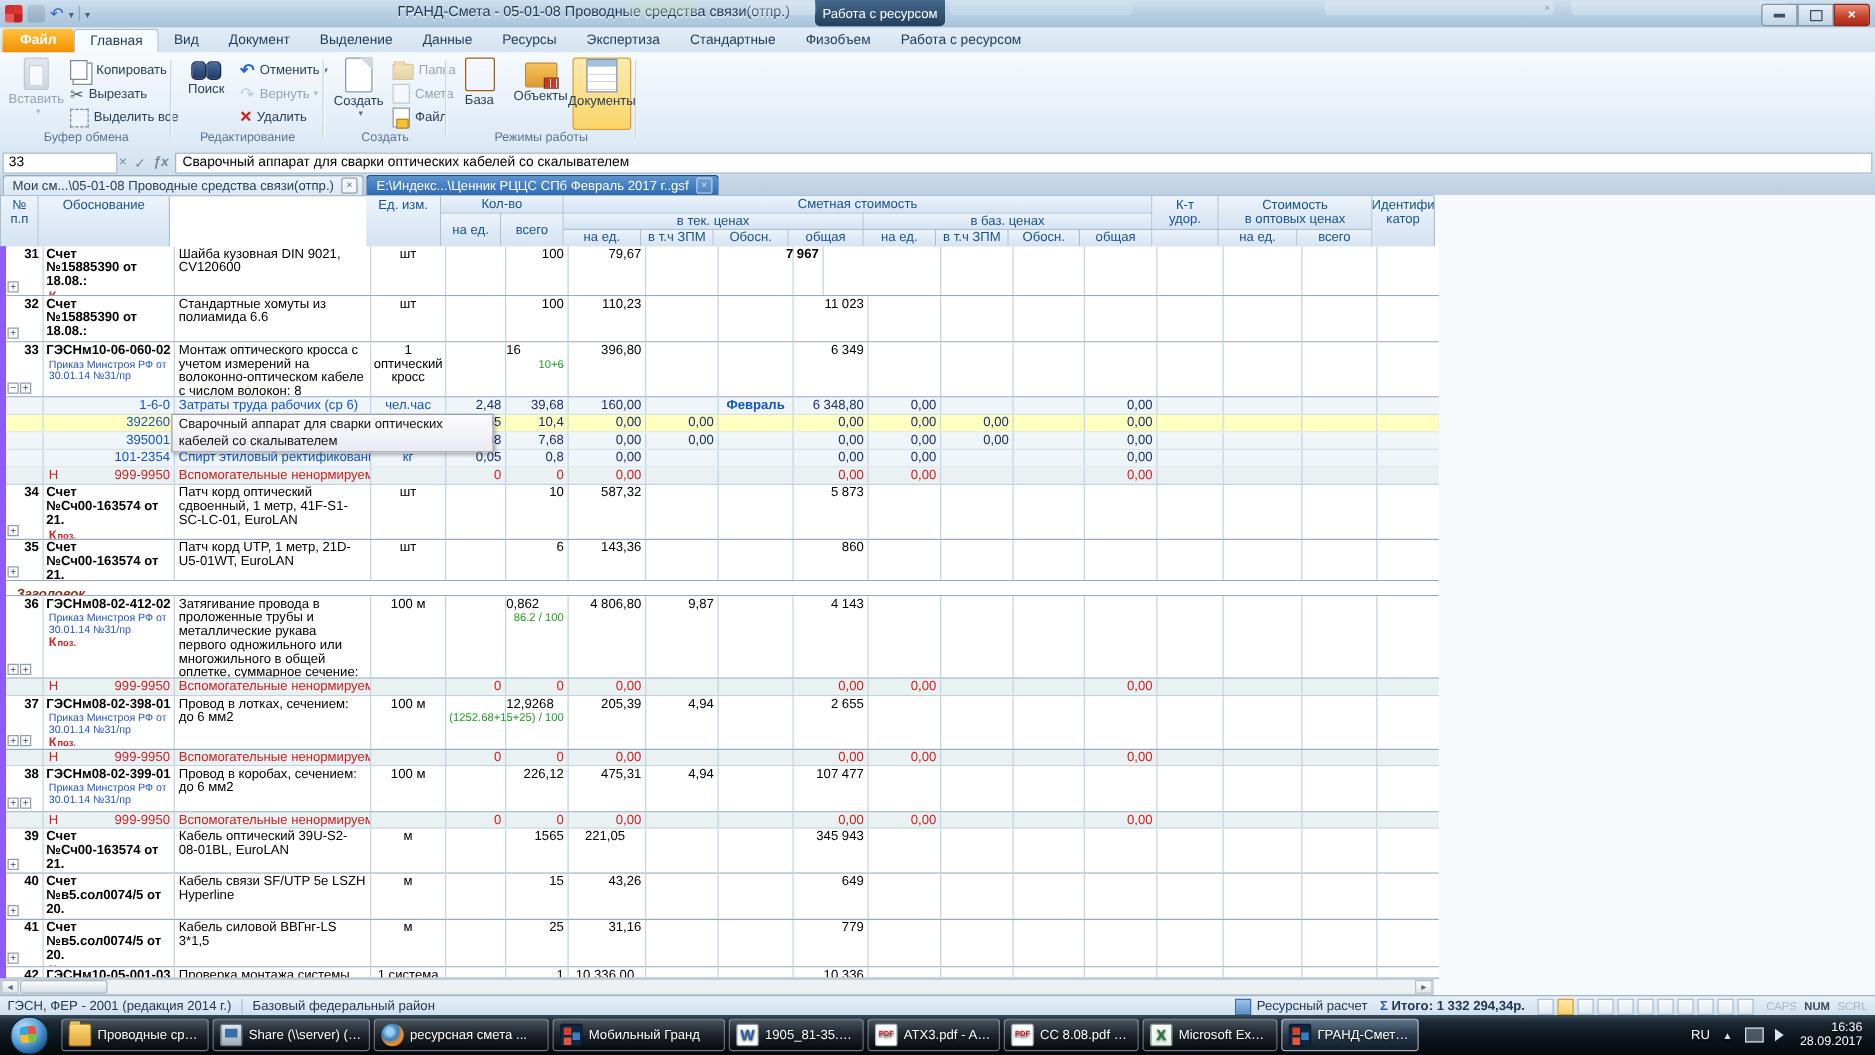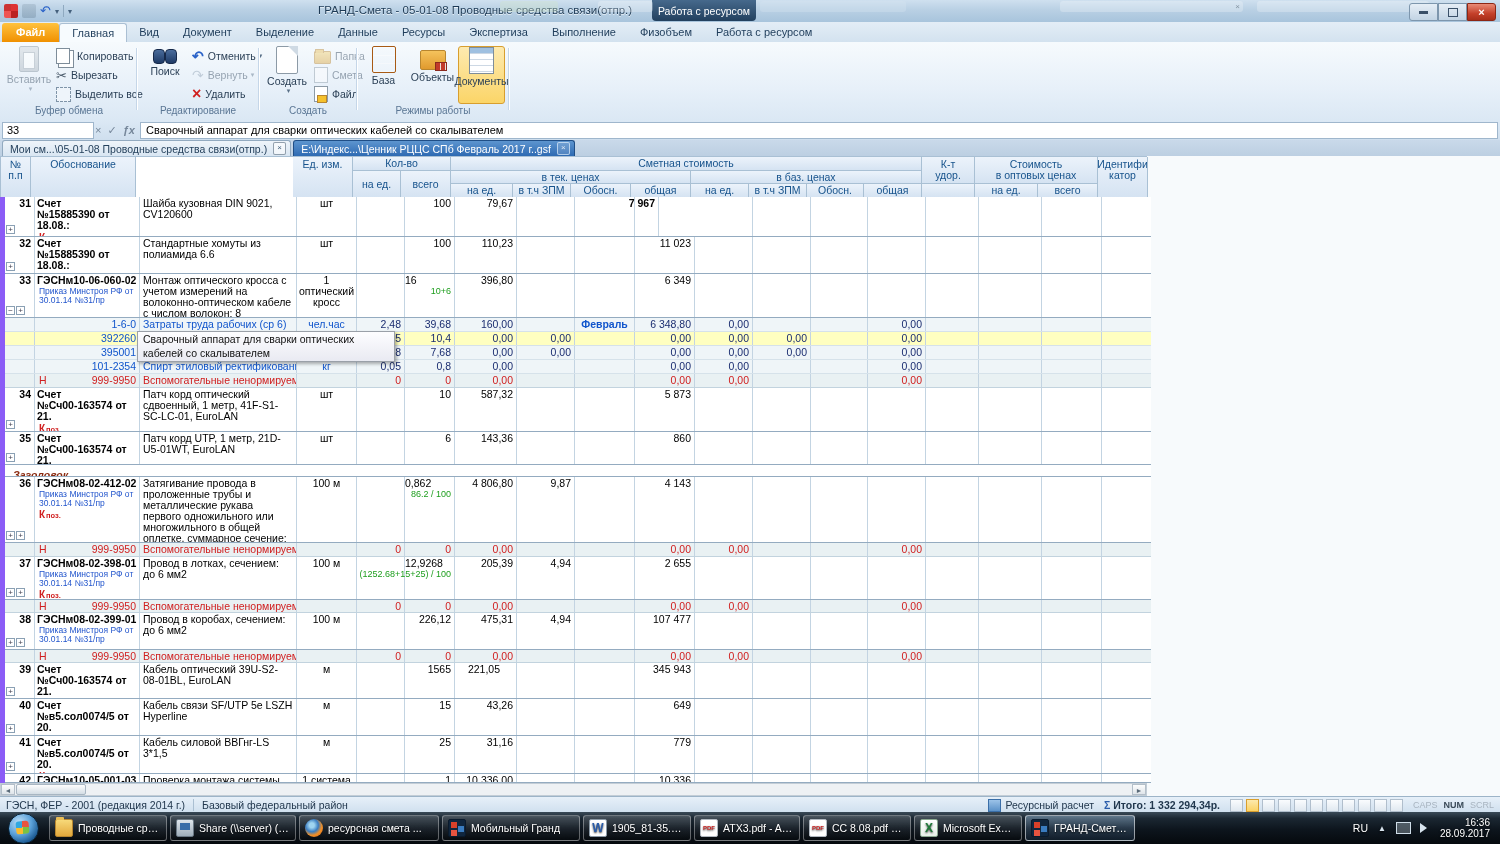--- a/index.html
+++ b/index.html
@@ -231,21 +231,21 @@
 
 <div id="menurow">
     <div class="mtab file">Файл</div>
     <div class="mtab act">Главная</div>
     <div class="mtab">Вид</div>
     <div class="mtab">Документ</div>
     <div class="mtab">Выделение</div>
     <div class="mtab">Данные</div>
     <div class="mtab">Ресурсы</div>
     <div class="mtab">Экспертиза</div>
-    <div class="mtab">Выполнение</div>
+    <div class="mtab">Стандартные</div>
     <div class="mtab">Физобъем</div>
     <div class="mtab">Работа с ресурсом</div>
   </div>
 
 <div id="ribbon">
     <div class="rgroup" style="left: 2px; width: 134px;">
       <div class="bigbtn dis" style="left: 4px;">
         <div class="ico i-paste"></div>
         <div class="blabel">Вставить</div>
         <div class="drop">▾</div>
@@ -969,21 +969,21 @@
         </div>
         <div class="cell" style="left: 30px; width: 105px;">
           <div class="osn1">ГЭСНм10-05-001-03</div>
         </div>
         <div class="cell" style="left: 135px; width: 157px;">
           <div class="name-item">Проверка монтажа системы перед</div>
         </div>
         <div class="cell unitc" style="left: 292px; width: 60px;">1 система</div>
         <div class="cell" style="left: 352px; width: 48px;"></div>
         <div class="cell num-val" style="left: 400px; width: 50px;">1</div>
-        <div class="cell num-val" style="left: 450px; width: 62px;">10 336,00</div>
+        <div class="cell num-val" style="left: 450px; width: 62px; text-align: center;">10 336,00</div>
         <div class="cell" style="left: 512px; width: 58px;"></div>
         <div class="cell cosn" style="left: 570px; width: 60px;"></div>
         <div class="cell num-val" style="left: 630px; width: 60px;">10 336</div>
         <div class="cell" style="left: 690px; width: 58px;"></div>
         <div class="cell" style="left: 748px; width: 58px;"></div>
         <div class="cell" style="left: 806px; width: 57px;"></div>
         <div class="cell" style="left: 863px; width: 58px;"></div>
         <div class="cell" style="left: 921px; width: 53px;"></div>
         <div class="cell" style="left: 974px; width: 63px;"></div>
         <div class="cell" style="left: 1037px; width: 60px;"></div>

